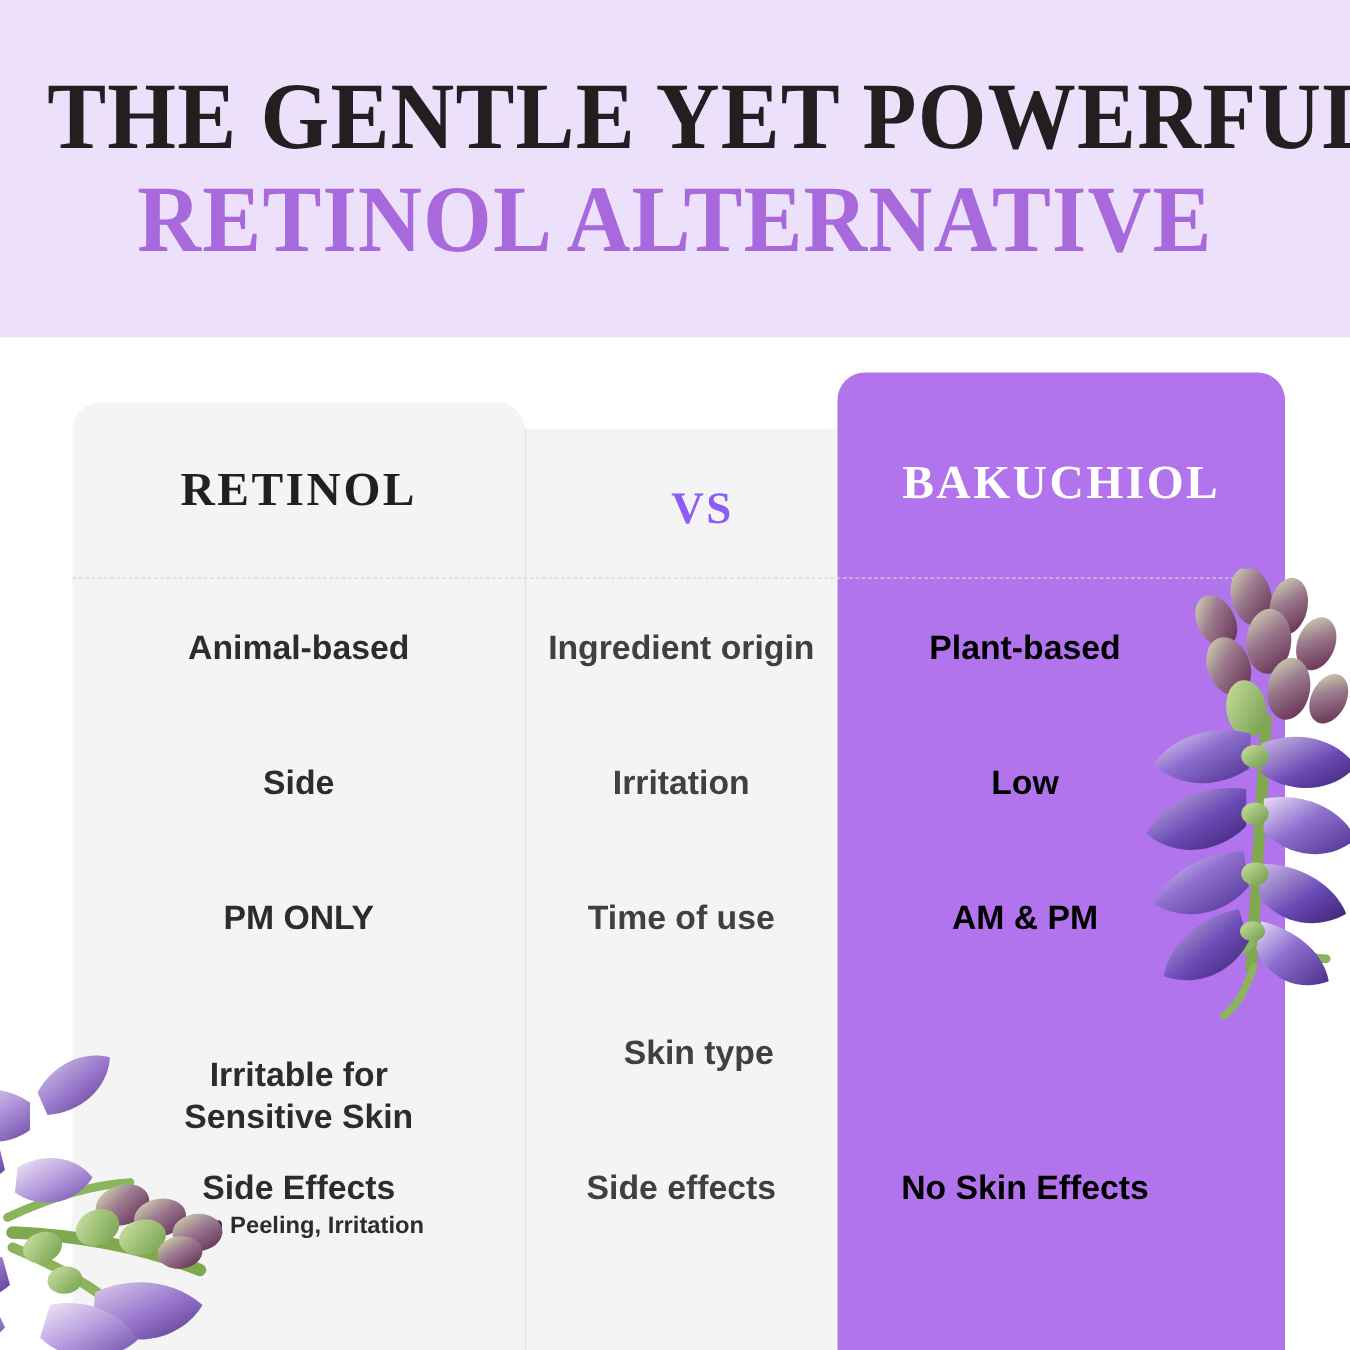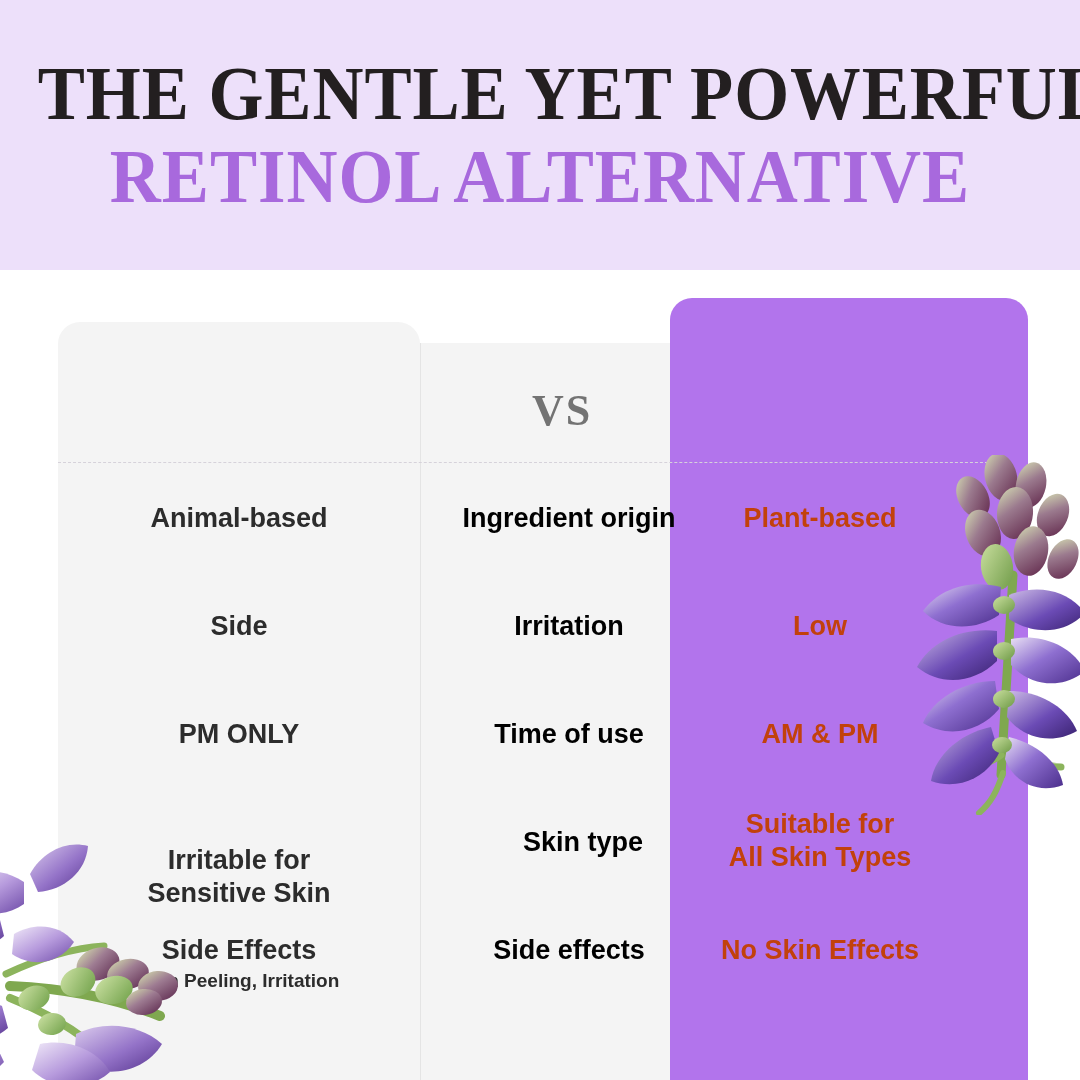--- a/index.html
+++ b/index.html
@@ -66,33 +66,33 @@
   }
 
   
   .col-title{
     position:absolute;text-align:center;
     font-family:"Liberation Serif", serif;
     font-weight:bold;
     letter-spacing:2px;
   }
   .title-retinol{left:58px;top:100px;width:362px;font-size:38px;color:#231F20;}
-  .title-vs{left:420px;top:115px;width:284px;font-size:44px;color:#737373;}
+  .title-vs{left:420px;top:115px;width:284px;font-size:36px;color:#8b5cf6;}
   .title-bakuchiol{left:670px;top:94px;width:358px;font-size:38px;color:#ffffff;}
 
   
   .row{position:absolute;left:0;width:1080px;}
   .cell{
     position:absolute;text-align:center;
     line-height:1.22;
     font-family:"Liberation Sans", sans-serif;
   }
   .cell-left{left:58px;width:362px;color:#2C2C2C;}
-  .cell-mid{left:420px;width:250px;color:#000000;padding-left:24px;}
-  .cell-right{left:670px;width:358px;color:#c2410c;}
+  .cell-mid{left:420px;width:250px;color:#404040;}
+  .cell-right{left:670px;width:358px;color:#000000;}
 
   .t-main{font-size:27px;font-weight:700;}
   .t-strong{font-size:27px;font-weight:bold;}
   .t-sub{font-size:19px;font-weight:bold;display:block;margin-top:2px;}
 
   
   .cell-right .inner{display:block;transform:translateX(-29px);}
 
   
   .flower{position:absolute;pointer-events:none;}
@@ -111,21 +111,23 @@
 
   <div class="compare">
 
     <div class="card card-retinol"></div>
     <div class="card card-middle"></div>
     <div class="card card-bakuchiol"></div>
 
     <div class="vline"></div>
     <div class="dashed-rule"></div>
 
+    <div class="col-title title-retinol">RETINOL</div>
     <div class="col-title title-vs">VS</div>
+    <div class="col-title title-bakuchiol">BAKUCHIOL</div>
 
     <div class="row" style="top:232px;">
       <div class="cell cell-left t-main">Animal-based</div>
       <div class="cell cell-mid t-main">Ingredient origin</div>
       <div class="cell cell-right t-main">
           <span class="inner">Plant-based</span>
         </div>
     </div>
 
     <div class="row" style="top:340px;">
@@ -143,22 +145,20 @@
           <span class="inner">AM &amp; PM</span>
         </div>
     </div>
 
     <div class="row" style="top:538px;">
       <div class="cell cell-left t-strong" style="white-space:pre-line;margin-top:36px;">Irritable for
 Sensitive Skin</div>
       <div class="cell cell-mid t-main" style="top:18px;position:absolute;left:420px;width:278px;">Skin type</div>
       <div class="cell cell-right t-strong">
         <span class="inner">
-          <span style="white-space:pre-line;">Suitable for
-All Skin Types</span>
         </span>
       </div>
     </div>
 
     <div class="row" style="top:664px;">
       <div class="cell cell-left t-strong">
         <span>Side Effects</span>
         <span class="t-sub">Skin Peeling, Irritation</span>
       </div>
       <div class="cell cell-mid t-main">Side effects</div>

